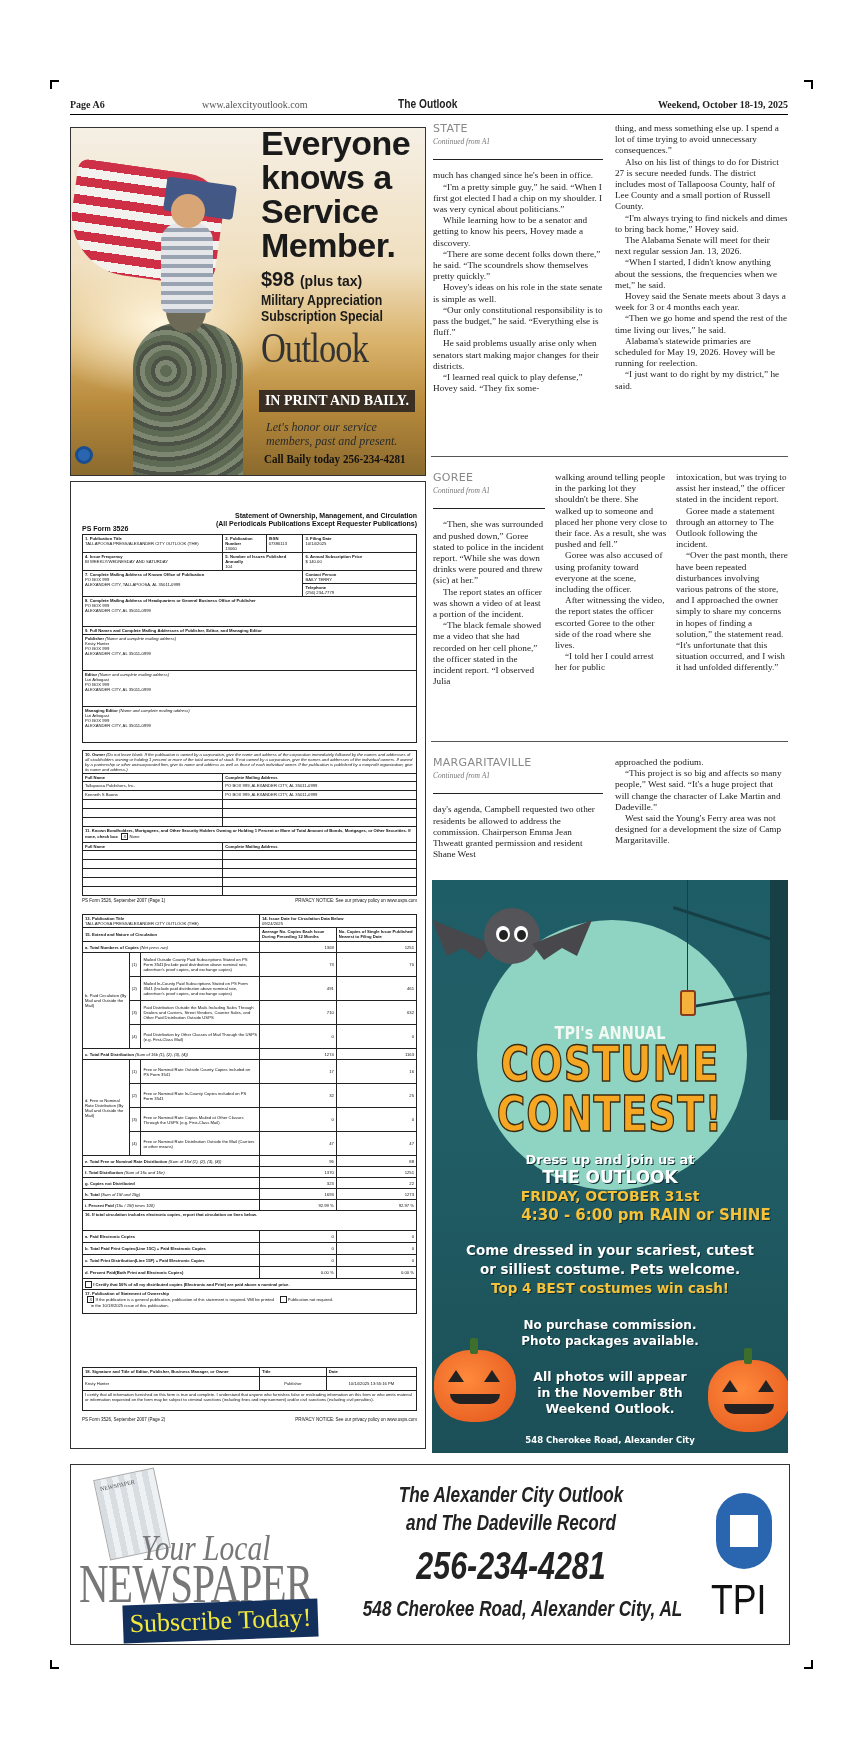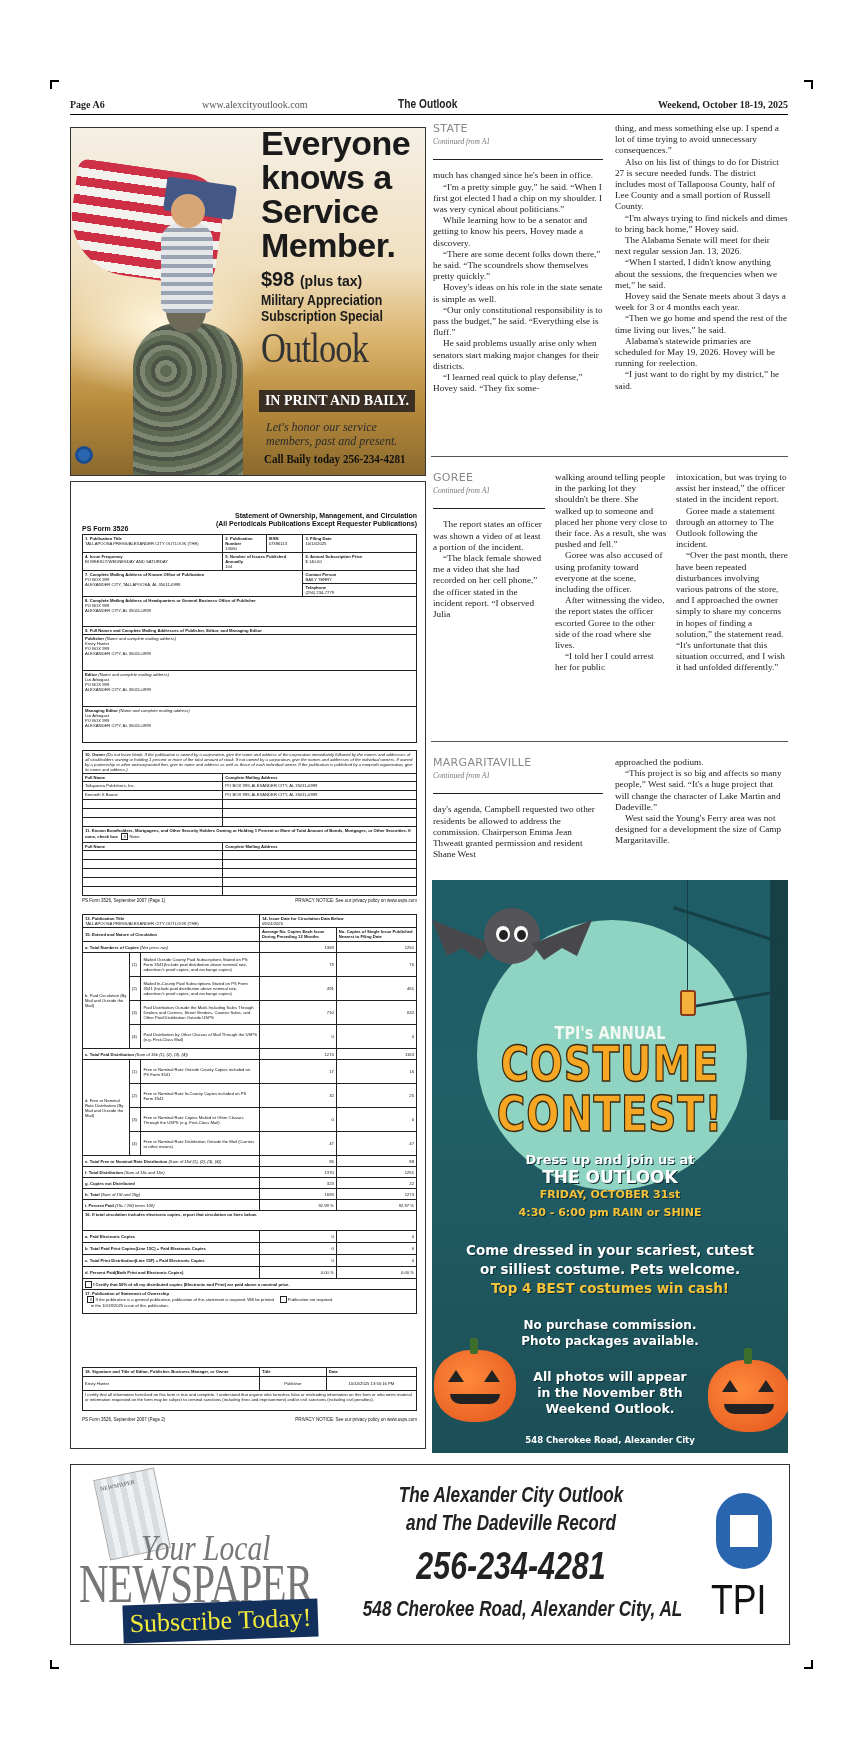--- a/index.html
+++ b/index.html
@@ -455,20 +455,21 @@
     <p>“I just want to do right by my district,” he said.</p>
   </div>
 </article>
 <div class="sec-div" style="top:456px"></div>
 
 <article>
   <div class="art" style="left:433px;top:472px;width:112px;">
     <div class="kicker">GOREE</div>
     <div class="cont">Continued from A1</div>
     <div class="rule" style="margin:12px 0 10px 0;"></div>
+    <p>“Then, she was surrounded and pushed down,” Goree stated to police in the incident report. “While she was down drinks were poured and threw (sic) at her.”</p>
     <p>The report states an officer was shown a video of at least a portion of the incident.</p>
     <p>“The black female showed me a video that she had recorded on her cell phone,” the officer stated in the incident report. “I observed Julia</p>
   </div>
   <div class="art" style="left:555px;top:472px;width:112px;">
     <p class="ni">walking around telling people in the parking lot they shouldn't be there. She walked up to someone and placed her phone very close to their face. As a result, she was pushed and fell.”</p>
     <p>Goree was also accused of using profanity toward everyone at the scene, including the officer.</p>
     <p>After witnessing the video, the report states the officer escorted Goree to the other side of the road where she lives.</p>
     <p>“I told her I could arrest her for public</p>
   </div>
   <div class="art" style="left:676px;top:472px;width:112px;">
@@ -504,22 +505,22 @@
   <div class="bat">
     <div class="eye" style="left:12px;"></div>
     <div class="eye" style="left:30px;"></div>
   </div>
   <div class="wing r" style="left:100px;top:40px;"></div>
   <div class="annual">TPI's ANNUAL</div>
   <div class="big" style="top:158px;">COSTUME</div>
   <div class="big" style="top:208px;">CONTEST!</div>
   <div class="line" style="top:272px;font-size:13px;">Dress up and join us at</div>
   <div class="line" style="top:287px;font-size:17px;">THE OUTLOOK</div>
-  <div class="line yel" style="top:308px;font-size:11px;">FRIDAY, OCTOBER 31st</div>
-  <div class="line yel" style="top:326px;font-size:11px;">4:30 - 6:00 pm RAIN or SHINE</div>
+  <div class="line yel" style="top:308px;font-size:14px;">FRIDAY, OCTOBER 31st</div>
+  <div class="line yel" style="top:326px;font-size:15px;padding-left:36px;">4:30 - 6:00 pm RAIN or SHINE</div>
   <div class="line" style="top:362px;font-size:13.5px;">Come dressed in your scariest, cutest</div>
   <div class="line" style="top:381px;font-size:13.5px;">or silliest costume. Pets welcome.</div>
   <div class="line yel" style="top:400px;font-size:13.5px;">Top 4 BEST costumes win cash!</div>
   <div class="line" style="top:438px;font-size:12px;">No purchase commission.</div>
   <div class="line" style="top:454px;font-size:12px;">Photo packages available.</div>
   <div class="line" style="top:489px;font-size:12.5px;">All photos will appear</div>
   <div class="line" style="top:505px;font-size:12.5px;">in the November 8th</div>
   <div class="line" style="top:521px;font-size:12.5px;">Weekend Outlook.</div>
   <div class="pump" style="left:2px;top:470px;">
     <div class="stem"></div>

